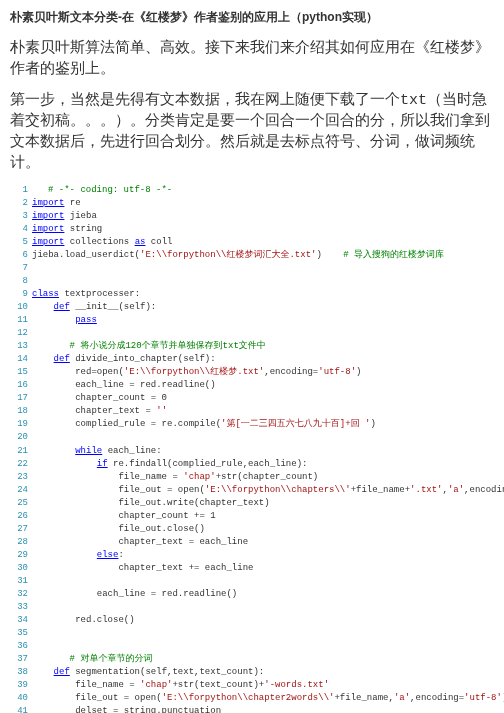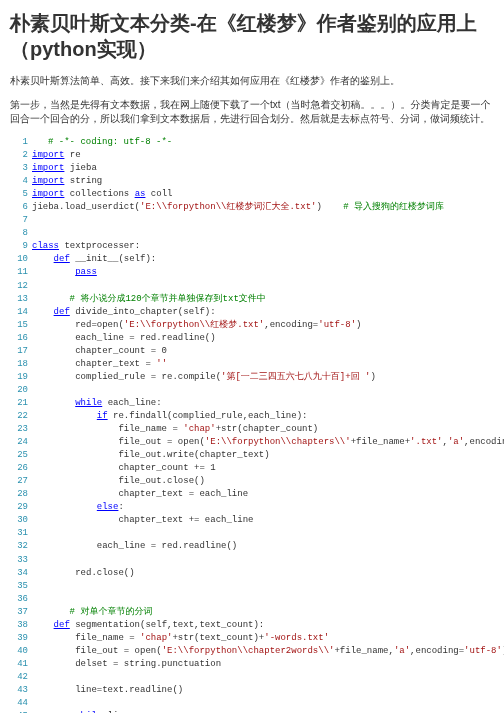--- a/index.html
+++ b/index.html
@@ -6,30 +6,31 @@
     margin: 0;
     padding: 10px;
     font-family: Arial, "Microsoft YaHei", sans-serif;
     background: #ffffff;
     width: 484px;
     font-size: 10px;
     color: #333;
     line-height: 1.4;
   }
   .title {
-    font-size: 20px;
+    font-size: 12px;
     font-weight: bold;
     color: #333;
     margin-bottom: 12px;
     line-height: 1.3;
   }
   .desc {
-    font-size: 10px;
+    font-size: 15px;
     color: #333;
     margin-bottom: 10px;
+    font-family: Liberation Mono, monospace;
   }
   .code-block {
     font-family: Consolas, "Courier New", monospace;
     font-size: 9px;
     line-height: 1.45;
     white-space: pre;
   }
   .line {
     display: flex;
   }

